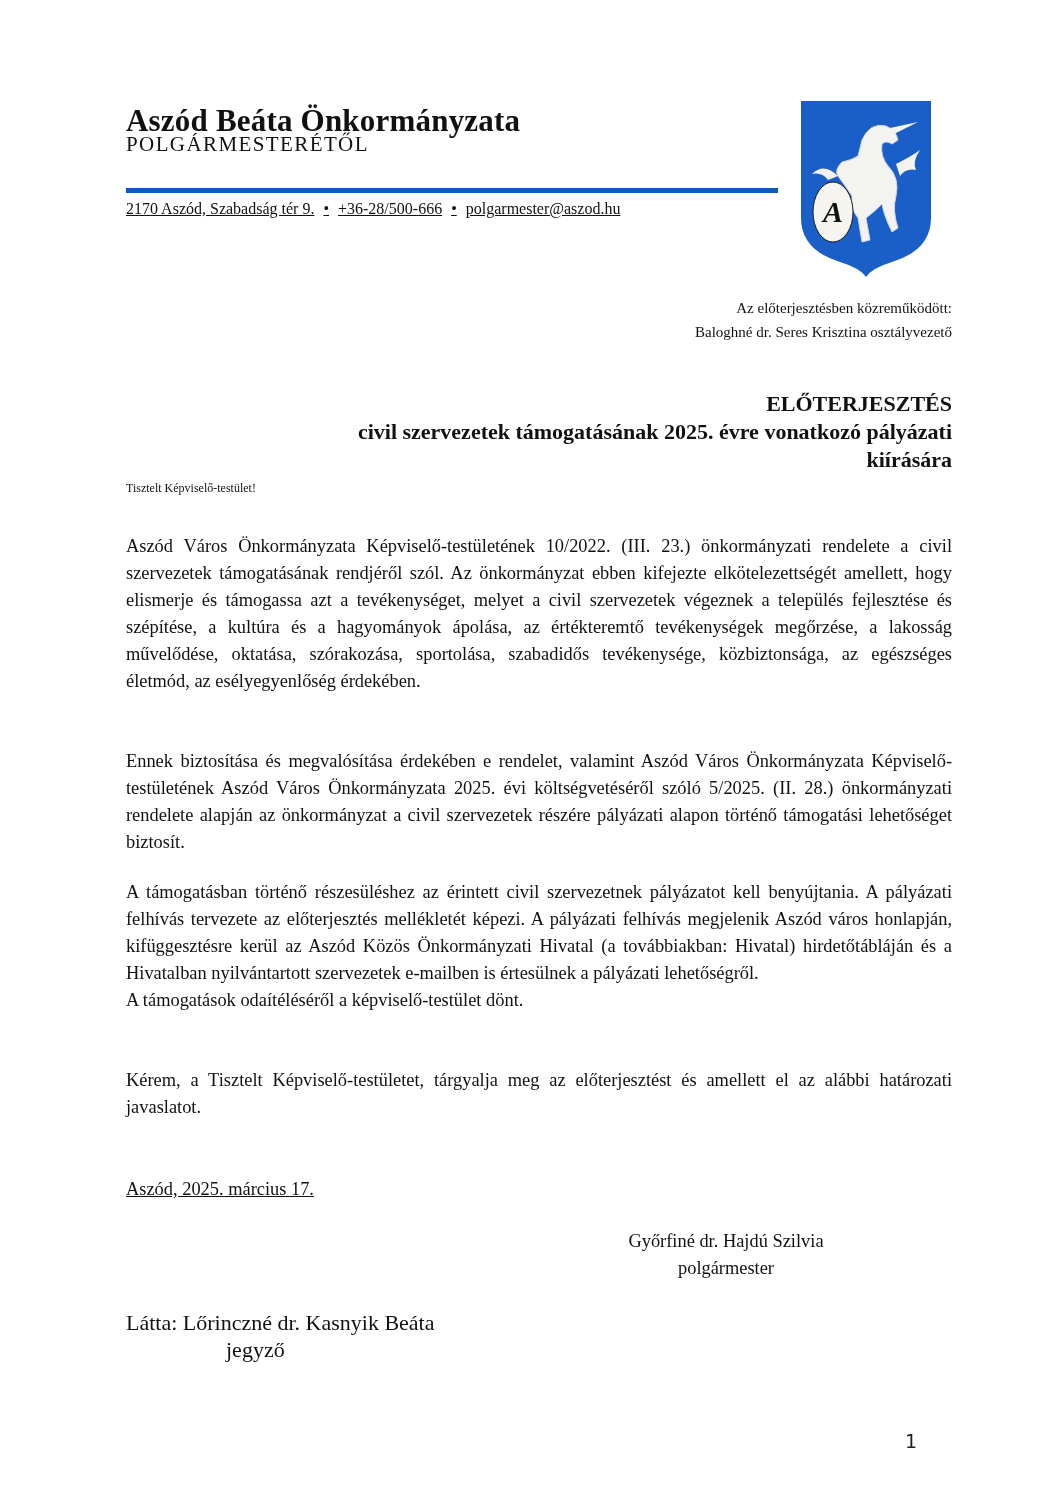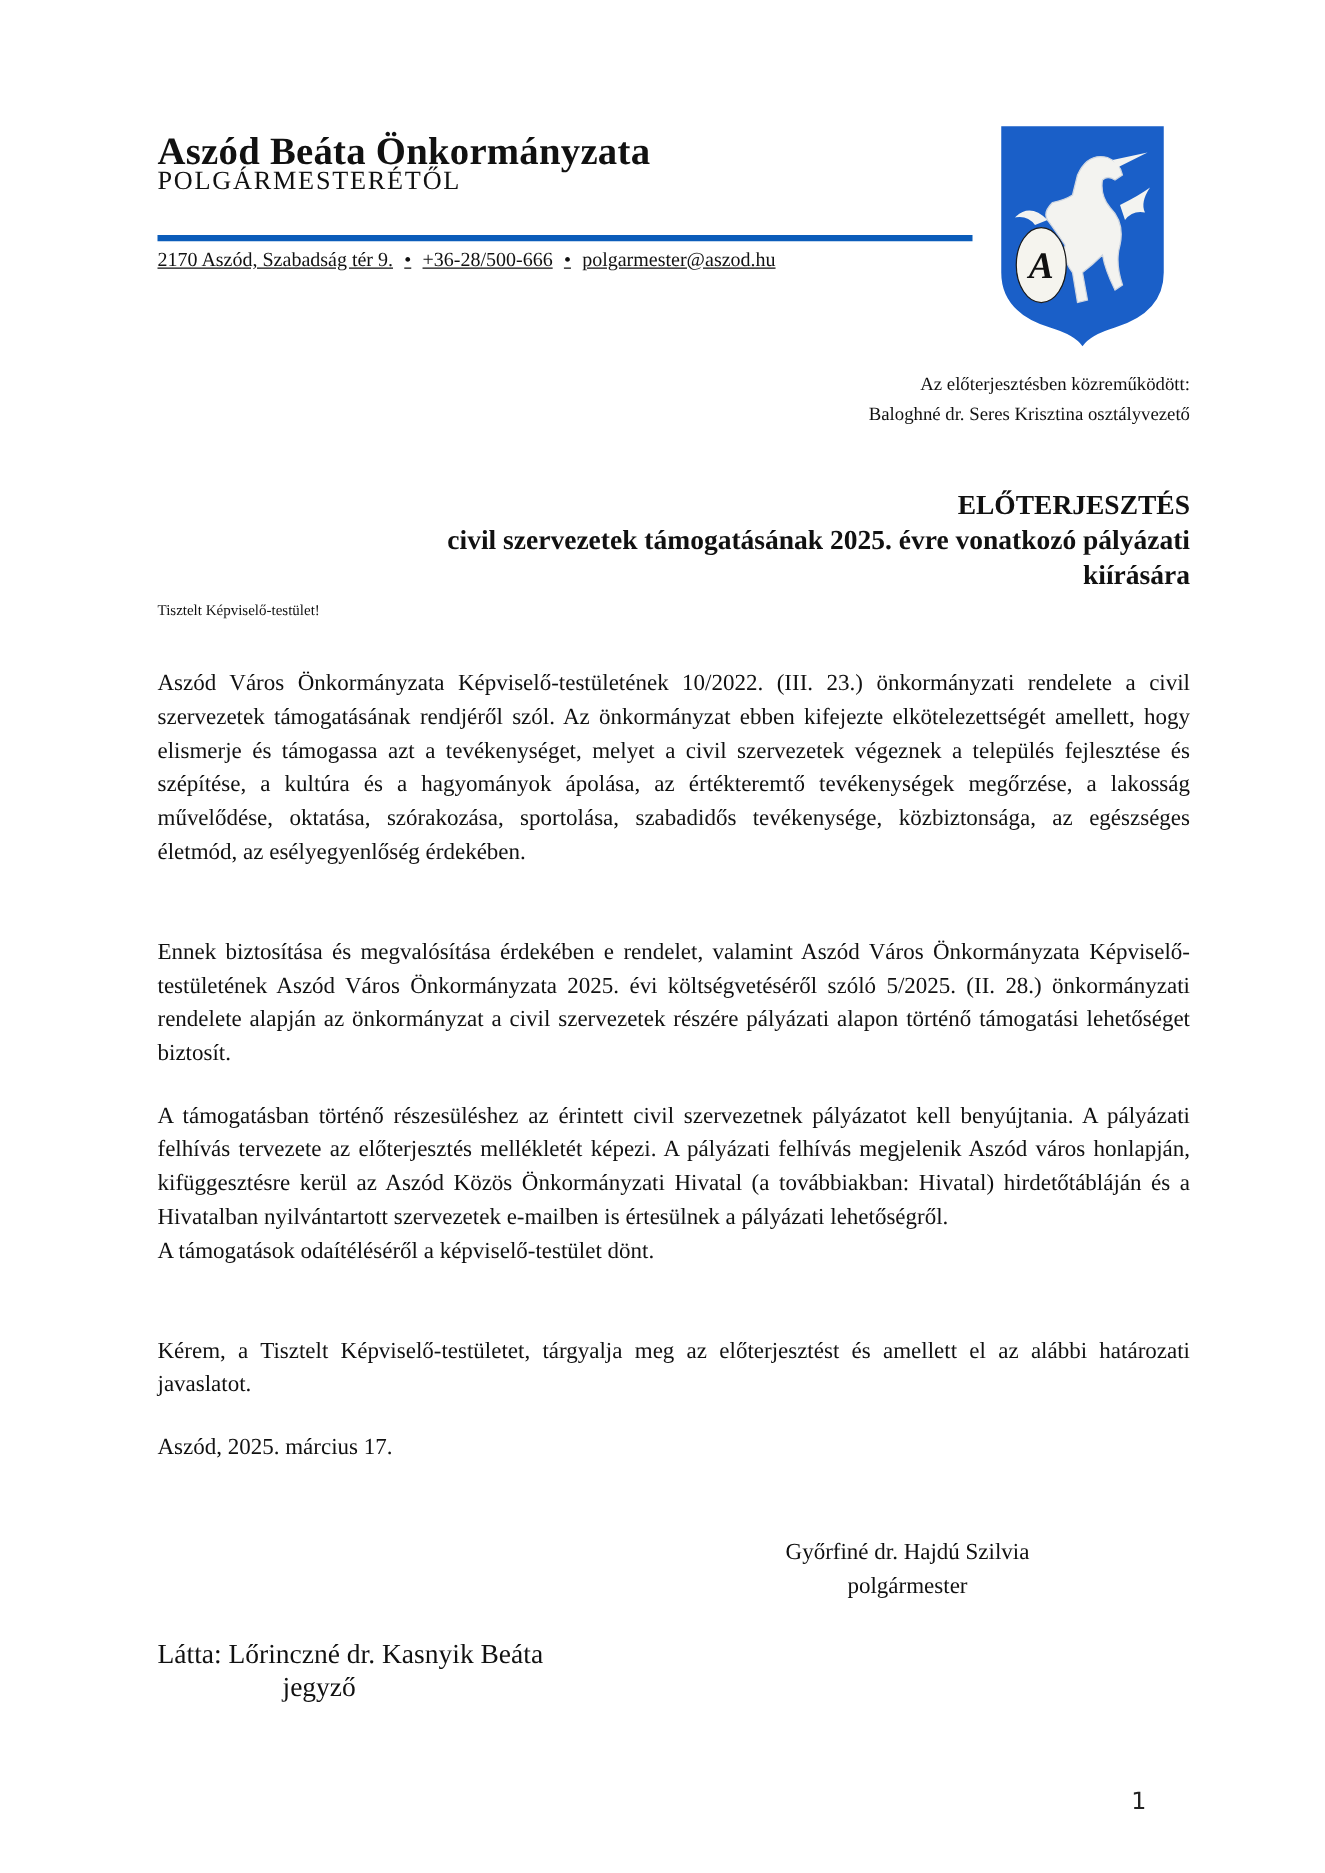--- a/index.html
+++ b/index.html
@@ -26,21 +26,21 @@
 
     .salutation { position: absolute; left: 126px; top: 481px; font-family: "Liberation Serif", serif;
       font-weight: normal; font-size: 12px; }
 
     .para { position: absolute; left: 126px; width: 826px; font-family: "Liberation Serif", serif;
       font-size: 18.4px; line-height: 27px; text-align: justify; }
     .p1 { top: 533px; }
     .p2 { top: 748px; }
     .p3 { top: 879px; }
     .p4 { top: 1067px; }
-    .date { top: 1144px; }
+    .date { top: 1176px; text-decoration: underline; }
 
     .signer { position: absolute; left: 610px; top: 1228px; font-family: "Liberation Serif", serif;
       font-size: 18.4px; line-height: 27px; text-align: center; width: 232px; }
     .approver { position: absolute; left: 126px; top: 1309px; font-family: "Liberation Serif", serif;
       font-size: 22px; line-height: 27px; }
     .approver .role { display: block; padding-left: 100px; }
 
     .page-num { position: absolute; left: 905px; top: 1430px; font-family: "DejaVu Sans", sans-serif;
       font-size: 19px; color: #222; }
   </style>

